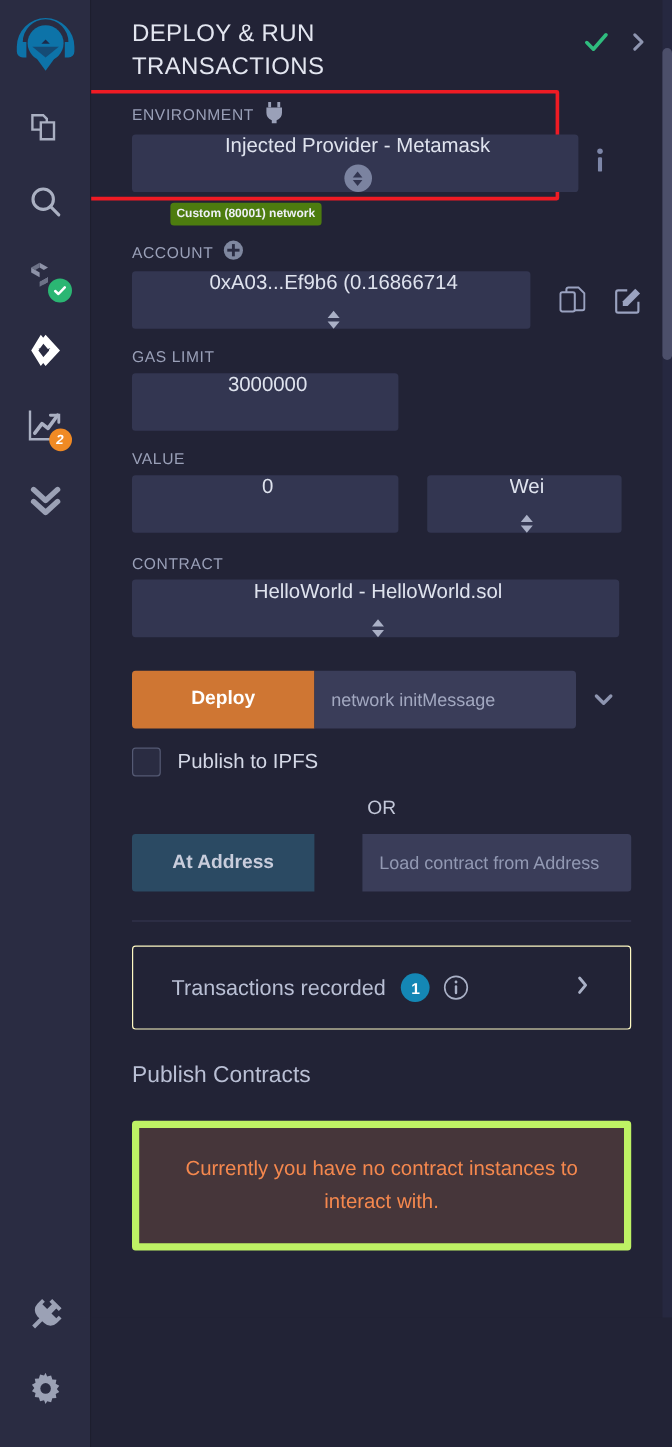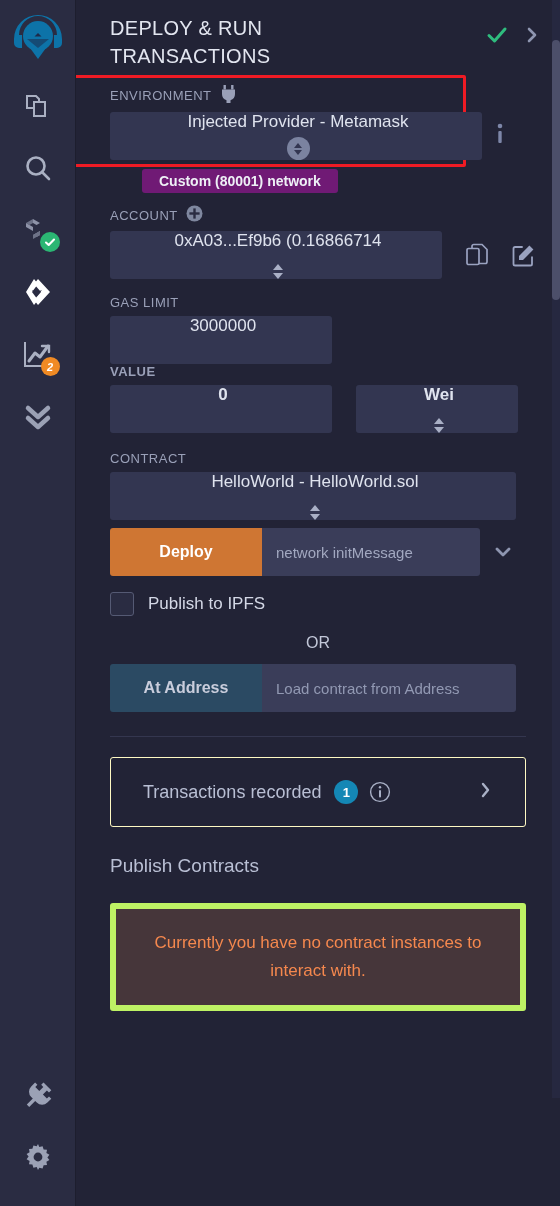--- a/index.html
+++ b/index.html
@@ -89,37 +89,37 @@
 
   
   .env-wrap { position: relative; margin-top: 6px; }
   .env-highlight {
     position: absolute; left: -18px; top: -9px; width: 408px; height: 92px;
     border: 3px solid #ef1b24; border-radius: 2px; pointer-events: none;
   }
   .env-row { display: flex; align-items: center; gap: 14px; }
   .env-select { flex: 0 0 372px; }
   .tooltip {
-    display: inline-block; background: #701a75; color: #eef0f6;
-    font-size: 14px; font-weight: bold; padding: 4px 17px; border-radius: 3px;
+    display: inline-block; background: #4d7c0f; color: #eef0f6;
+    font-size: 10px; font-weight: bold; padding: 4px 5px; border-radius: 3px;
     margin: 9px 0 0 32px;
   }
 
   .row { display: flex; align-items: center; gap: 24px; }
   .acct-select { flex: 0 0 332px; }
   .icon-btn { display: flex; align-items: center; justify-content: center; width: 26px; height: 26px; }
 
   .gas-input { width: 222px; }
   .value-input { width: 222px; }
   .value-unit { width: 162px; }
 
   .contract-select { width: 406px; }
 
   
-  .deploy-row { display: flex; align-items: flex-end; margin-top: 8px; }
+  .deploy-row { display: flex; align-items: flex-end; margin-top: 28px; }
   .btn-deploy {
     background: #cf7633; color: #ffffff; font-weight: bold; font-size: 16px;
     width: 152px; height: 48px; border: none; border-radius: 3px 0 0 3px;
     display: flex; align-items: center; justify-content: center; cursor: pointer;
   }
   .deploy-arg {
     flex: 1; height: 48px; background: #3a3d59; border: none;
     color: #a2a8c0; font-size: 15px; padding: 0 14px;
     display: flex; align-items: center; border-radius: 0 3px 3px 0;
     max-width: 228px;
@@ -135,20 +135,21 @@
   .ataddr-row { display: flex; align-items: center; }
   .btn-ataddr {
     background: #2b4a63; color: #c9cddc; font-weight: bold; font-size: 16px;
     width: 152px; height: 48px; border: none; border-radius: 3px 0 0 3px;
     display: flex; align-items: center; justify-content: center; cursor: pointer;
   }
   .ataddr-input {
     flex: 1; height: 48px; background: #3a3d59; color: #9299b3; font-size: 15px;
     display: flex; align-items: center; padding: 16px 14px; border-radius: 0 3px 3px 0;
     max-width: 254px;
+    margin-left: 40px;
   }
 
   .divider { height: 1px; background: #34364f; margin: 24px 0 0; }
 
   .tx-card {
     margin: 20px 34px 0; border: 1px solid #fef9c3; border-radius: 3px;
     height: 70px; display: flex; align-items: center; padding: 0 32px 0 32px;
   }
   .tx-title { font-size: 18px; color: #b9bfd4; }
   .tx-badge {
@@ -346,21 +347,21 @@
       </div>
     </div>
 
     <div class="section" style="margin-top:16px;">
       <div class="field-label">GAS LIMIT</div>
       <div class="ctrl gas-input">
         <span class="val">3000000</span>
       </div>
     </div>
 
-    <div class="section" style="font-weight:bold;">
+    <div class="section" style="margin-top:16px;">
       <div class="field-label">VALUE</div>
       <div class="row">
         <div class="ctrl value-input">
           <span class="val">0</span>
         </div>
         <div class="ctrl value-unit">
           <span class="val">Wei</span>
           <span class="spin">
               <i class="up"></i>
               <i class="dn"></i>

